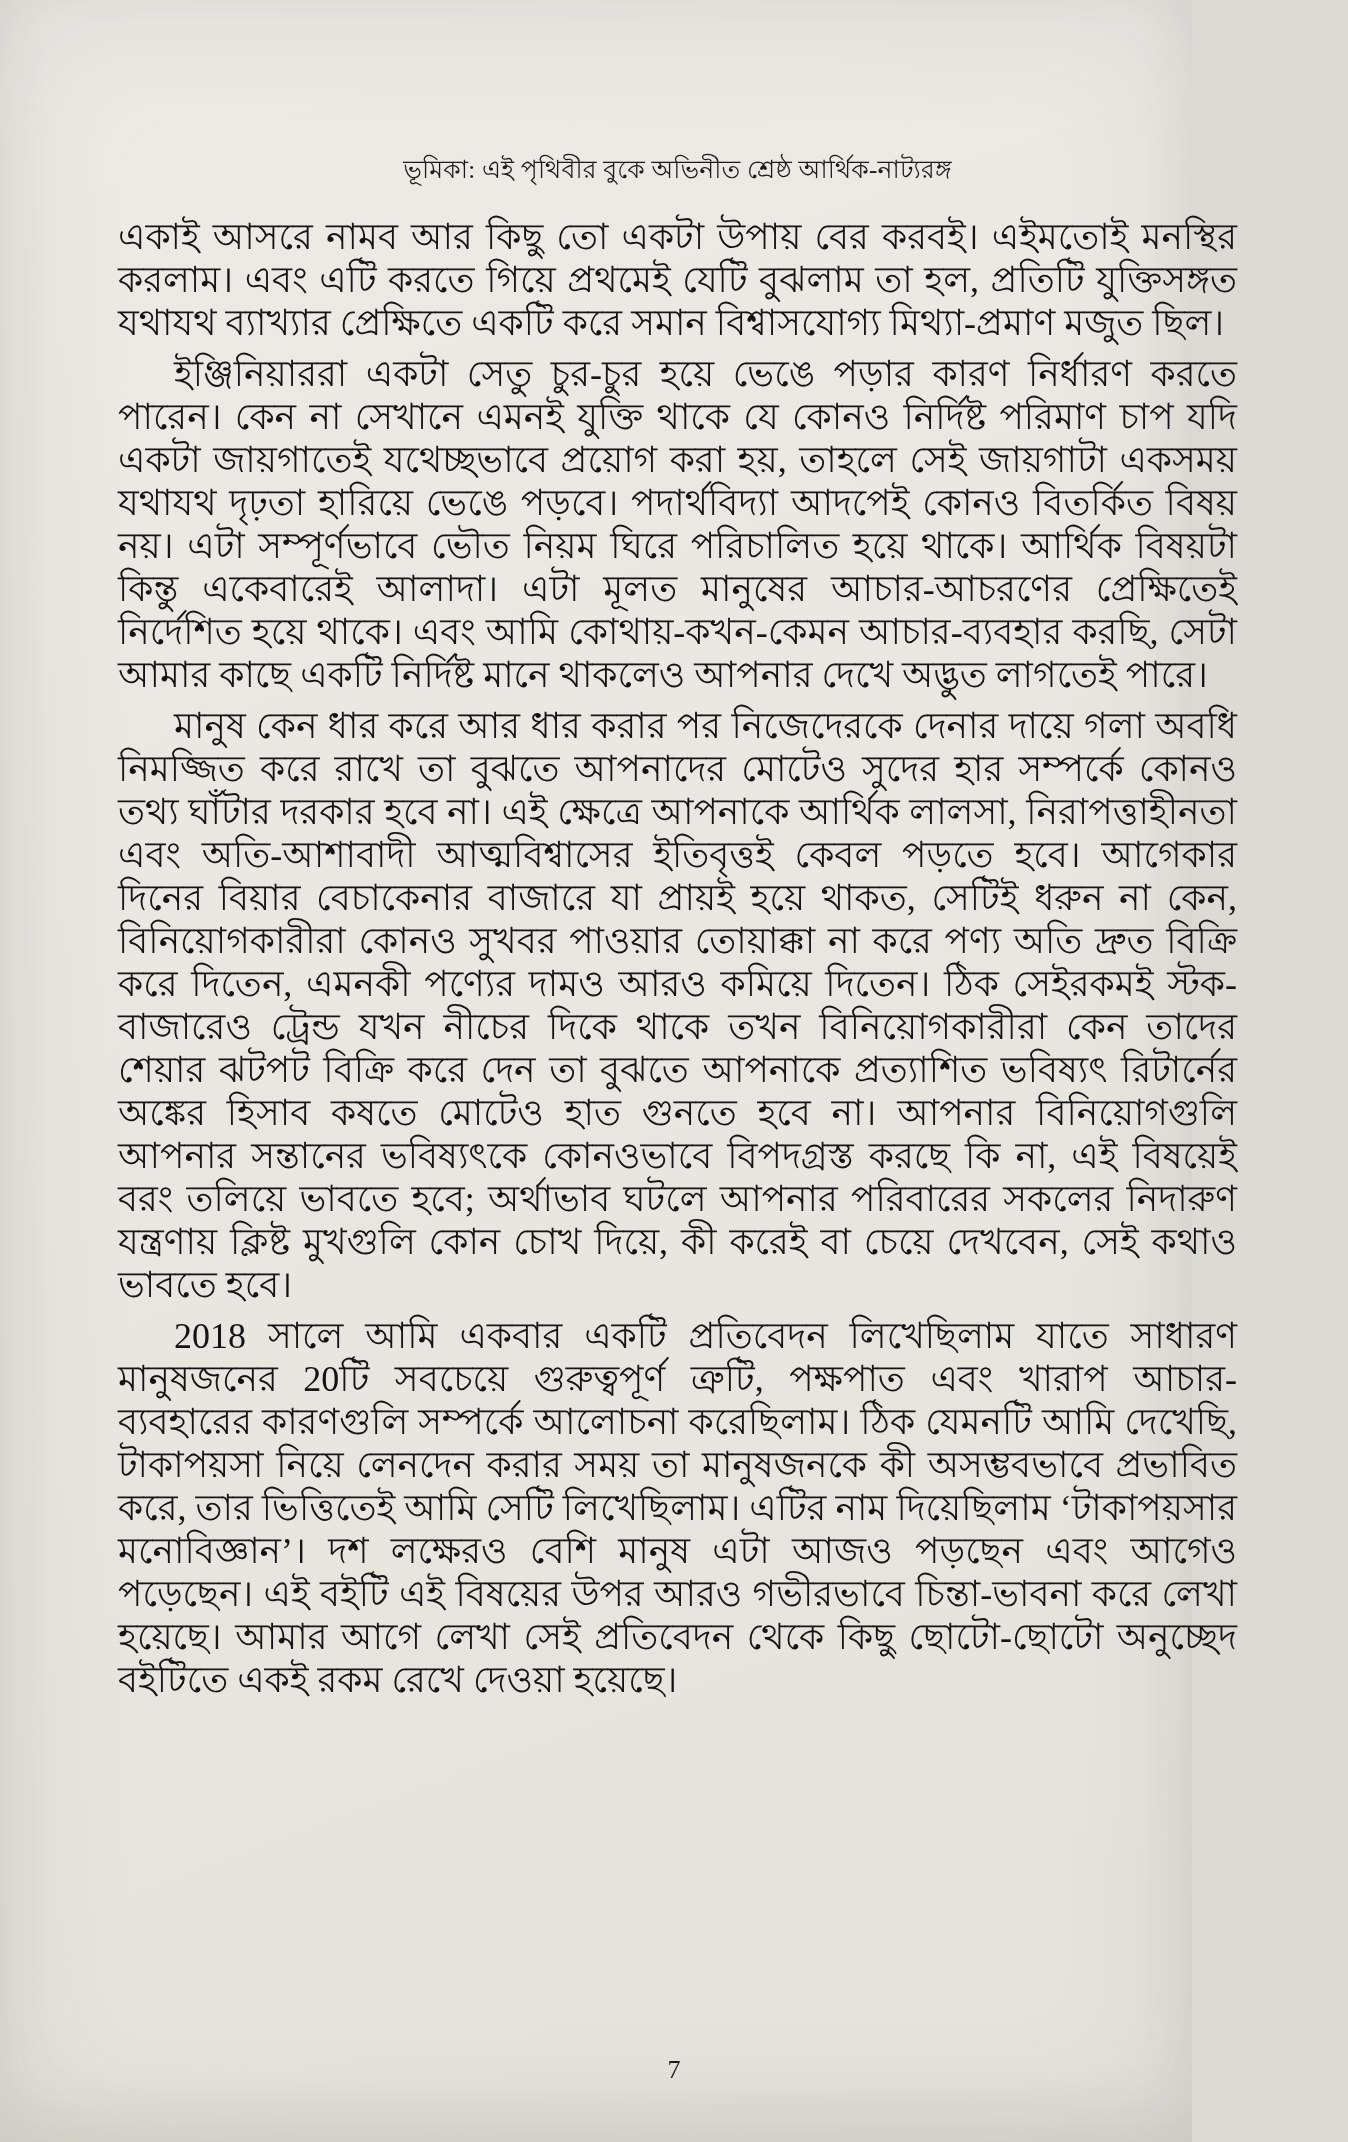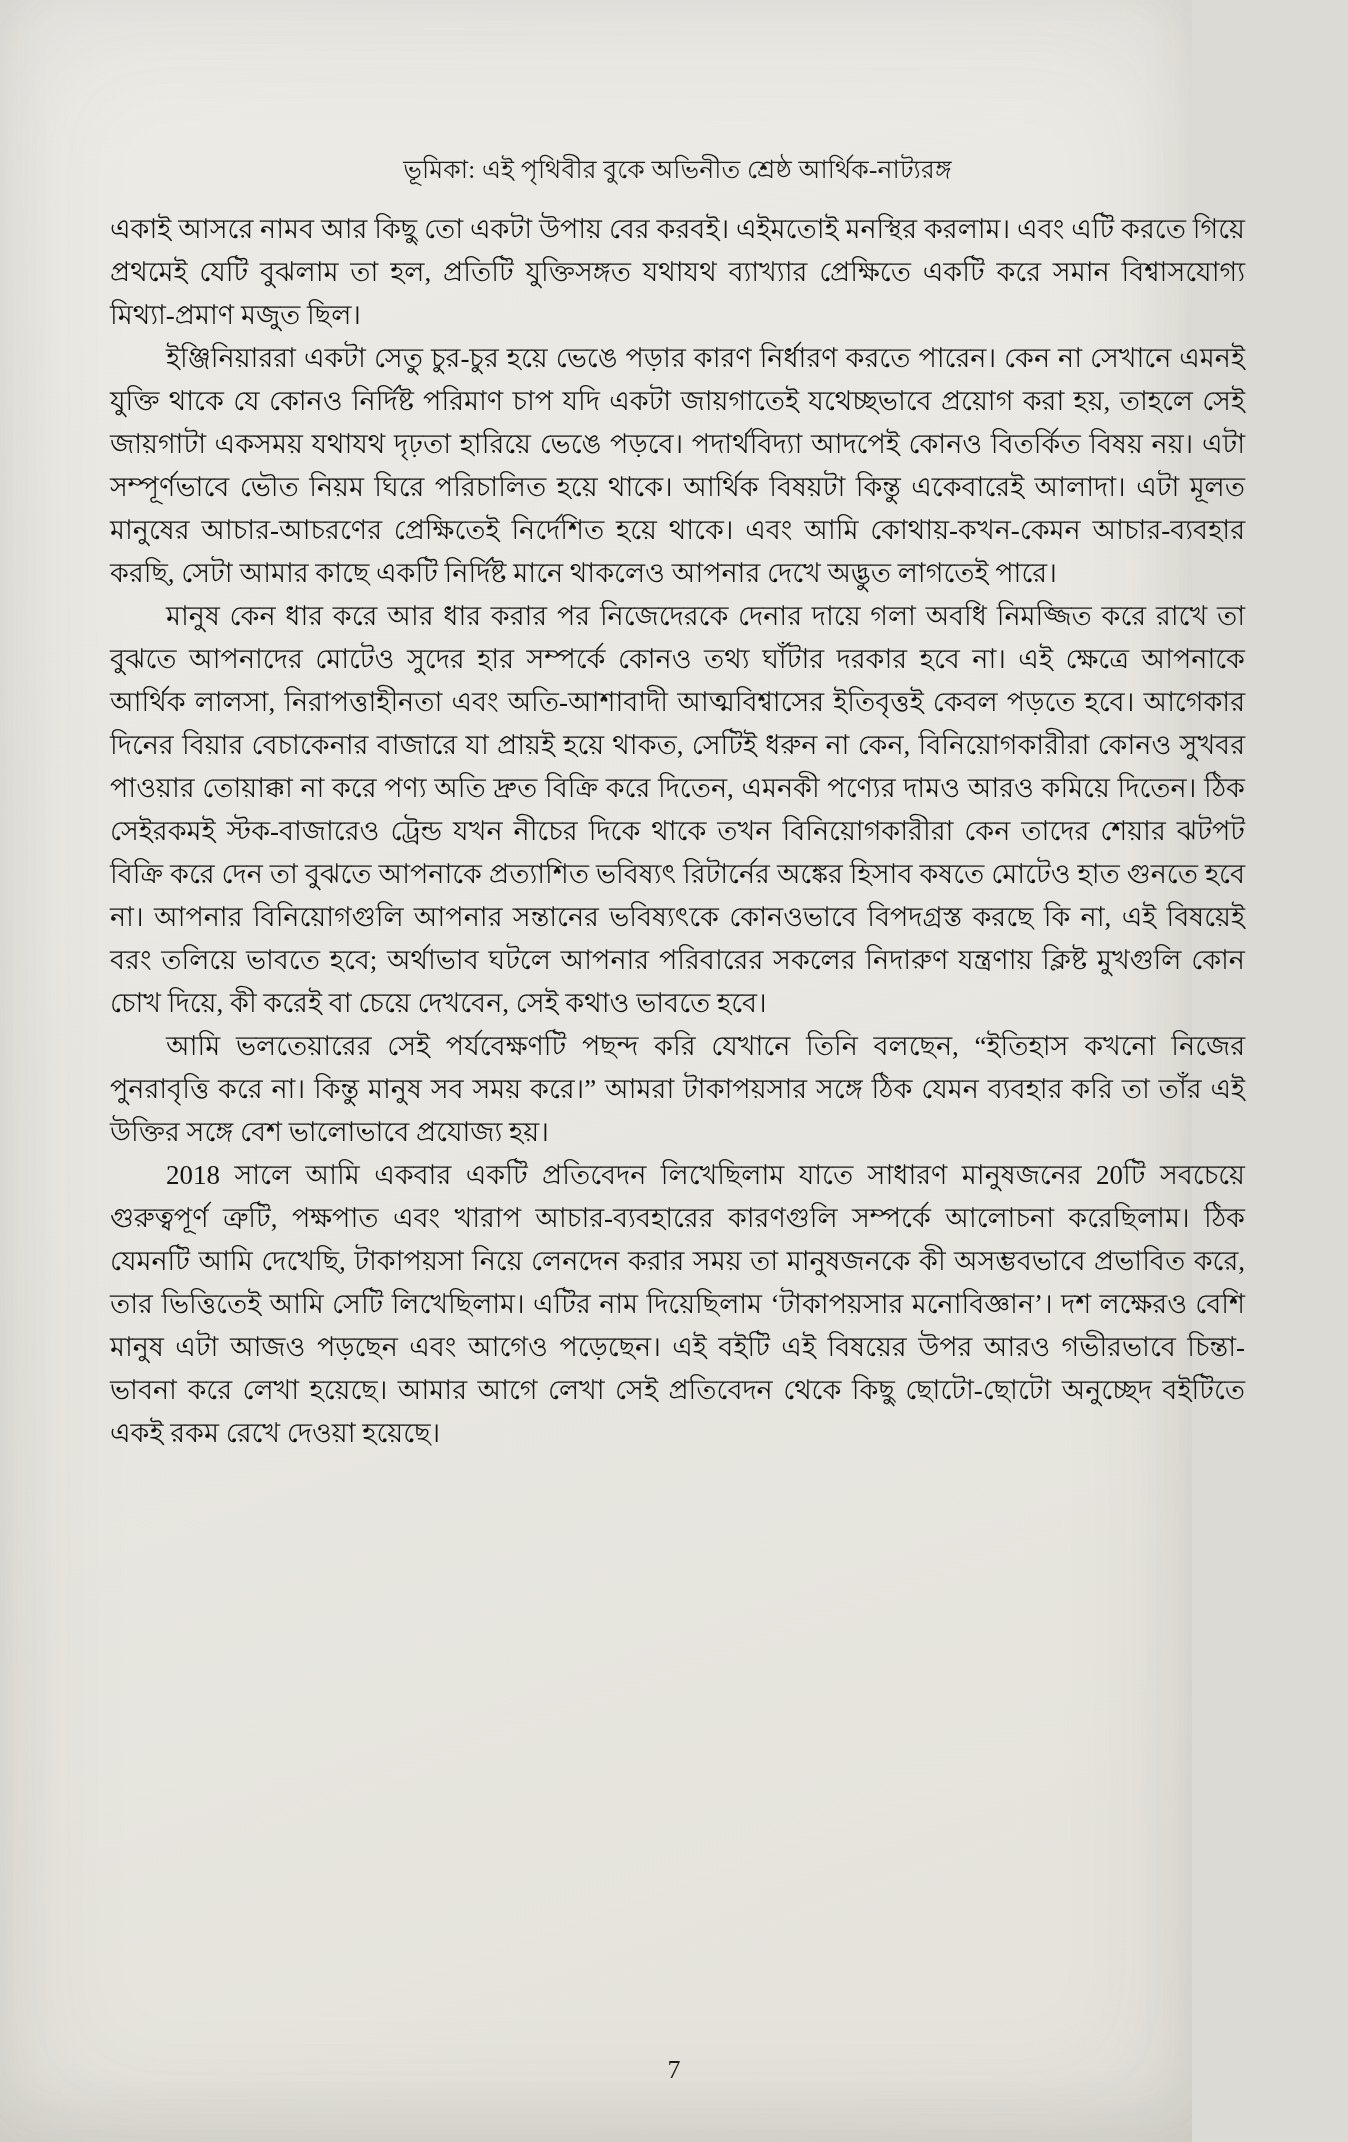--- a/index.html
+++ b/index.html
@@ -32,23 +32,23 @@
     letter-spacing: 0.2px;
     color: #1b1b1b;
   }
   .body-text {
     position: absolute;
     top: 208px;
     left: 110px;
     width: 1135px;
   }
   .body-text p {
-    margin: 0;
+    margin: 8px;
     padding: 0;
-    font-size: 27px;
+    font-size: 36px;
     line-height: 43px;
     text-align: justify;
     text-justify: inter-word;
     color: #141414;
   }
   .body-text p.indent {
     text-indent: 56px;
   }
   .page-number {
     position: absolute;
@@ -63,18 +63,17 @@
 </head>
 <body>
 
 <div class="page">
   <div class="chapter-title">ভূমিকা: এই পৃথিবীর বুকে অভিনীত শ্রেষ্ঠ আর্থিক-নাট্যরঙ্গ</div>
 
   <div class="body-text">
     <p>একাই আসরে নামব আর কিছু তো একটা উপায় বের করবই। এইমতোই মনস্থির করলাম। এবং এটি করতে গিয়ে প্রথমেই যেটি বুঝলাম তা হল, প্রতিটি যুক্তিসঙ্গত যথাযথ ব্যাখ্যার প্রেক্ষিতে একটি করে সমান বিশ্বাসযোগ্য মিথ্যা-প্রমাণ মজুত ছিল।</p>
     <p class="indent">ইঞ্জিনিয়াররা একটা সেতু চুর-চুর হয়ে ভেঙে পড়ার কারণ নির্ধারণ করতে পারেন। কেন না সেখানে এমনই যুক্তি থাকে যে কোনও নির্দিষ্ট পরিমাণ চাপ যদি একটা জায়গাতেই যথেচ্ছভাবে প্রয়োগ করা হয়, তাহলে সেই জায়গাটা একসময় যথাযথ দৃঢ়তা হারিয়ে ভেঙে পড়বে। পদার্থবিদ্যা আদপেই কোনও বিতর্কিত বিষয় নয়। এটা সম্পূর্ণভাবে ভৌত নিয়ম ঘিরে পরিচালিত হয়ে থাকে। আর্থিক বিষয়টা কিন্তু একেবারেই আলাদা। এটা মূলত মানুষের আচার-আচরণের প্রেক্ষিতেই নির্দেশিত হয়ে থাকে। এবং আমি কোথায়-কখন-কেমন আচার-ব্যবহার করছি, সেটা আমার কাছে একটি নির্দিষ্ট মানে থাকলেও আপনার দেখে অদ্ভুত লাগতেই পারে।</p>
     <p class="indent">মানুষ কেন ধার করে আর ধার করার পর নিজেদেরকে দেনার দায়ে গলা অবধি নিমজ্জিত করে রাখে তা বুঝতে আপনাদের মোটেও সুদের হার সম্পর্কে কোনও তথ্য ঘাঁটার দরকার হবে না। এই ক্ষেত্রে আপনাকে আর্থিক লালসা, নিরাপত্তাহীনতা এবং অতি-আশাবাদী আত্মবিশ্বাসের ইতিবৃত্তই কেবল পড়তে হবে। আগেকার দিনের বিয়ার বেচাকেনার বাজারে যা প্রায়ই হয়ে থাকত, সেটিই ধরুন না কেন, বিনিয়োগকারীরা কোনও সুখবর পাওয়ার তোয়াক্কা না করে পণ্য অতি দ্রুত বিক্রি করে দিতেন, এমনকী পণ্যের দামও আরও কমিয়ে দিতেন। ঠিক সেইরকমই স্টক-বাজারেও ট্রেন্ড যখন নীচের দিকে থাকে তখন বিনিয়োগকারীরা কেন তাদের শেয়ার ঝটপট বিক্রি করে দেন তা বুঝতে আপনাকে প্রত্যাশিত ভবিষ্যৎ রিটার্নের অঙ্কের হিসাব কষতে মোটেও হাত গুনতে হবে না। আপনার বিনিয়োগগুলি আপনার সন্তানের ভবিষ্যৎকে কোনওভাবে বিপদগ্রস্ত করছে কি না, এই বিষয়েই বরং তলিয়ে ভাবতে হবে; অর্থাভাব ঘটলে আপনার পরিবারের সকলের নিদারুণ যন্ত্রণায় ক্লিষ্ট মুখগুলি কোন চোখ দিয়ে, কী করেই বা চেয়ে দেখবেন, সেই কথাও ভাবতে হবে।</p>
-    <p class="indent">আমি ভলতেয়ারের সেই পর্যবেক্ষণটি পছন্দ করি যেখানে তিনি বলছেন, “ইতিহাস কখনো নিজের পুনরাবৃত্তি করে না। কিন্তু মানুষ সব সময় করে।” আমরা টাকাপয়সার সঙ্গে ঠিক যেমন ব্যবহার করি তা তাঁর এই উক্তির সঙ্গে বেশ ভালোভাবে প্রযোজ্য হয়।</p>
     <p class="indent">2018 সালে আমি একবার একটি প্রতিবেদন লিখেছিলাম যাতে সাধারণ মানুষজনের 20টি সবচেয়ে গুরুত্বপূর্ণ ত্রুটি, পক্ষপাত এবং খারাপ আচার-ব্যবহারের কারণগুলি সম্পর্কে আলোচনা করেছিলাম। ঠিক যেমনটি আমি দেখেছি, টাকাপয়সা নিয়ে লেনদেন করার সময় তা মানুষজনকে কী অসম্ভবভাবে প্রভাবিত করে, তার ভিত্তিতেই আমি সেটি লিখেছিলাম। এটির নাম দিয়েছিলাম ‘টাকাপয়সার মনোবিজ্ঞান’। দশ লক্ষেরও বেশি মানুষ এটা আজও পড়ছেন এবং আগেও পড়েছেন। এই বইটি এই বিষয়ের উপর আরও গভীরভাবে চিন্তা-ভাবনা করে লেখা হয়েছে। আমার আগে লেখা সেই প্রতিবেদন থেকে কিছু ছোটো-ছোটো অনুচ্ছেদ বইটিতে একই রকম রেখে দেওয়া হয়েছে।</p>
   </div>
 
   <div class="page-number">7</div>
 </div>
 
 </body></html>

